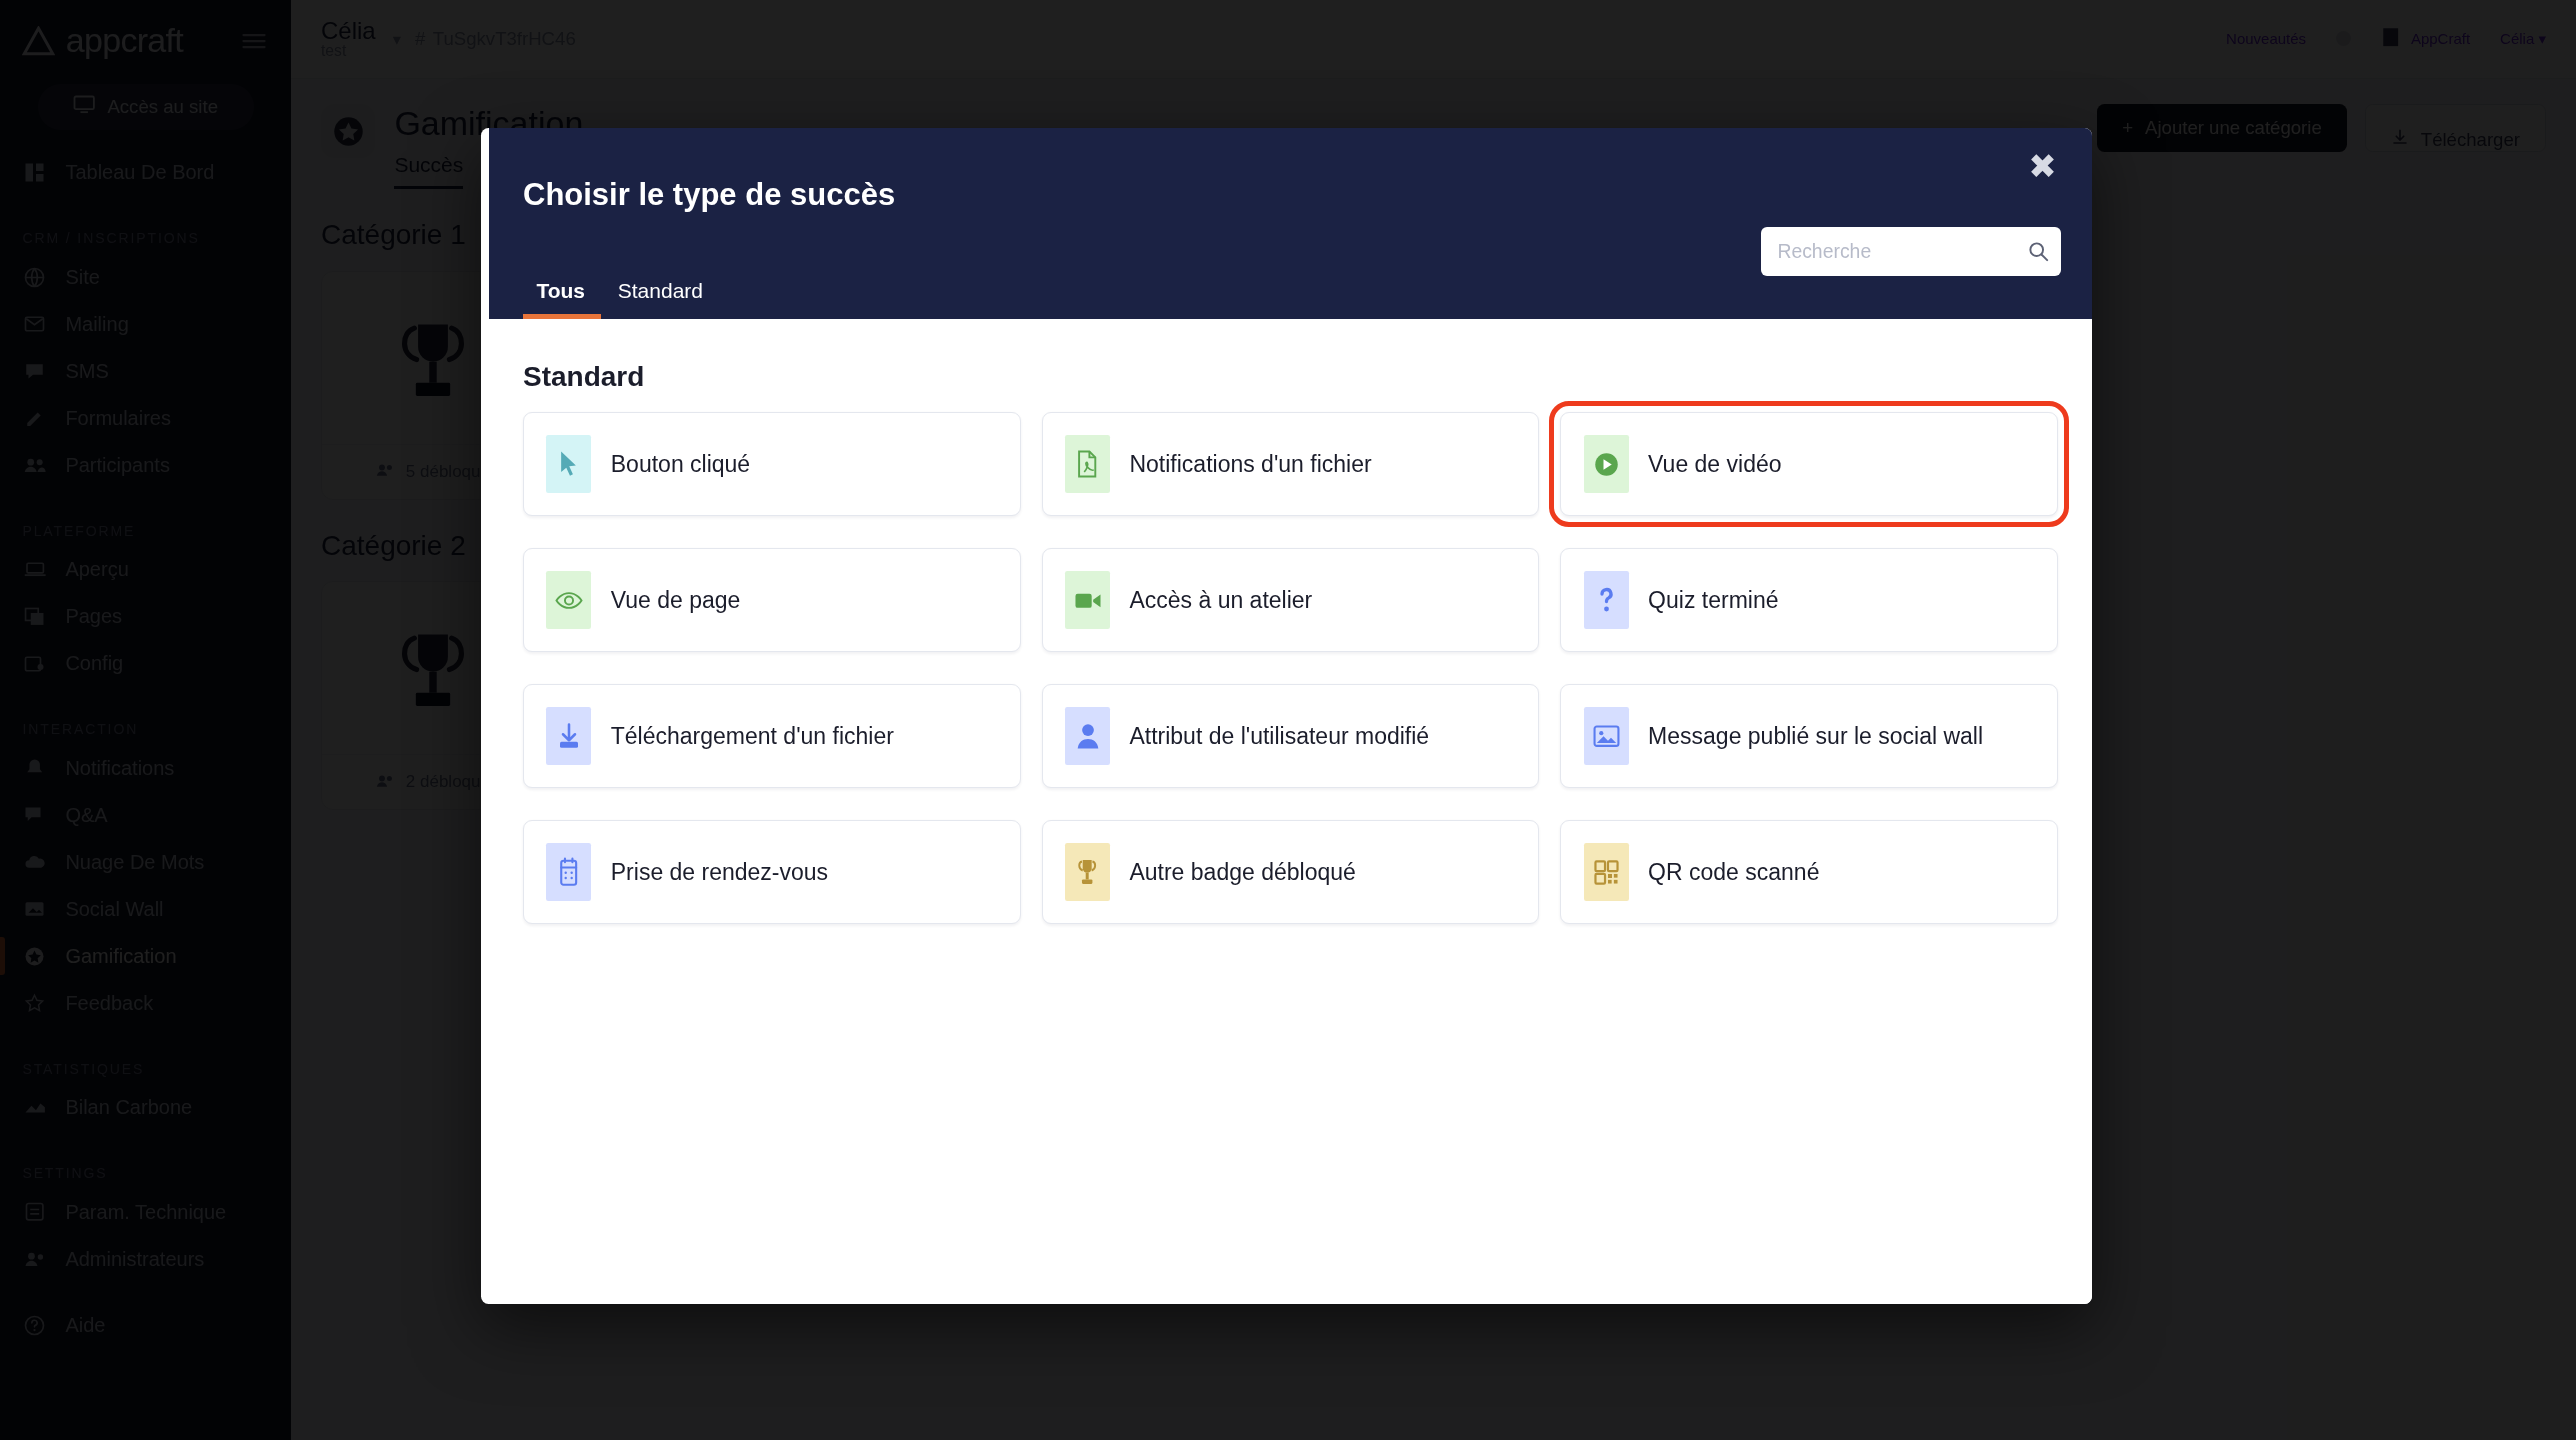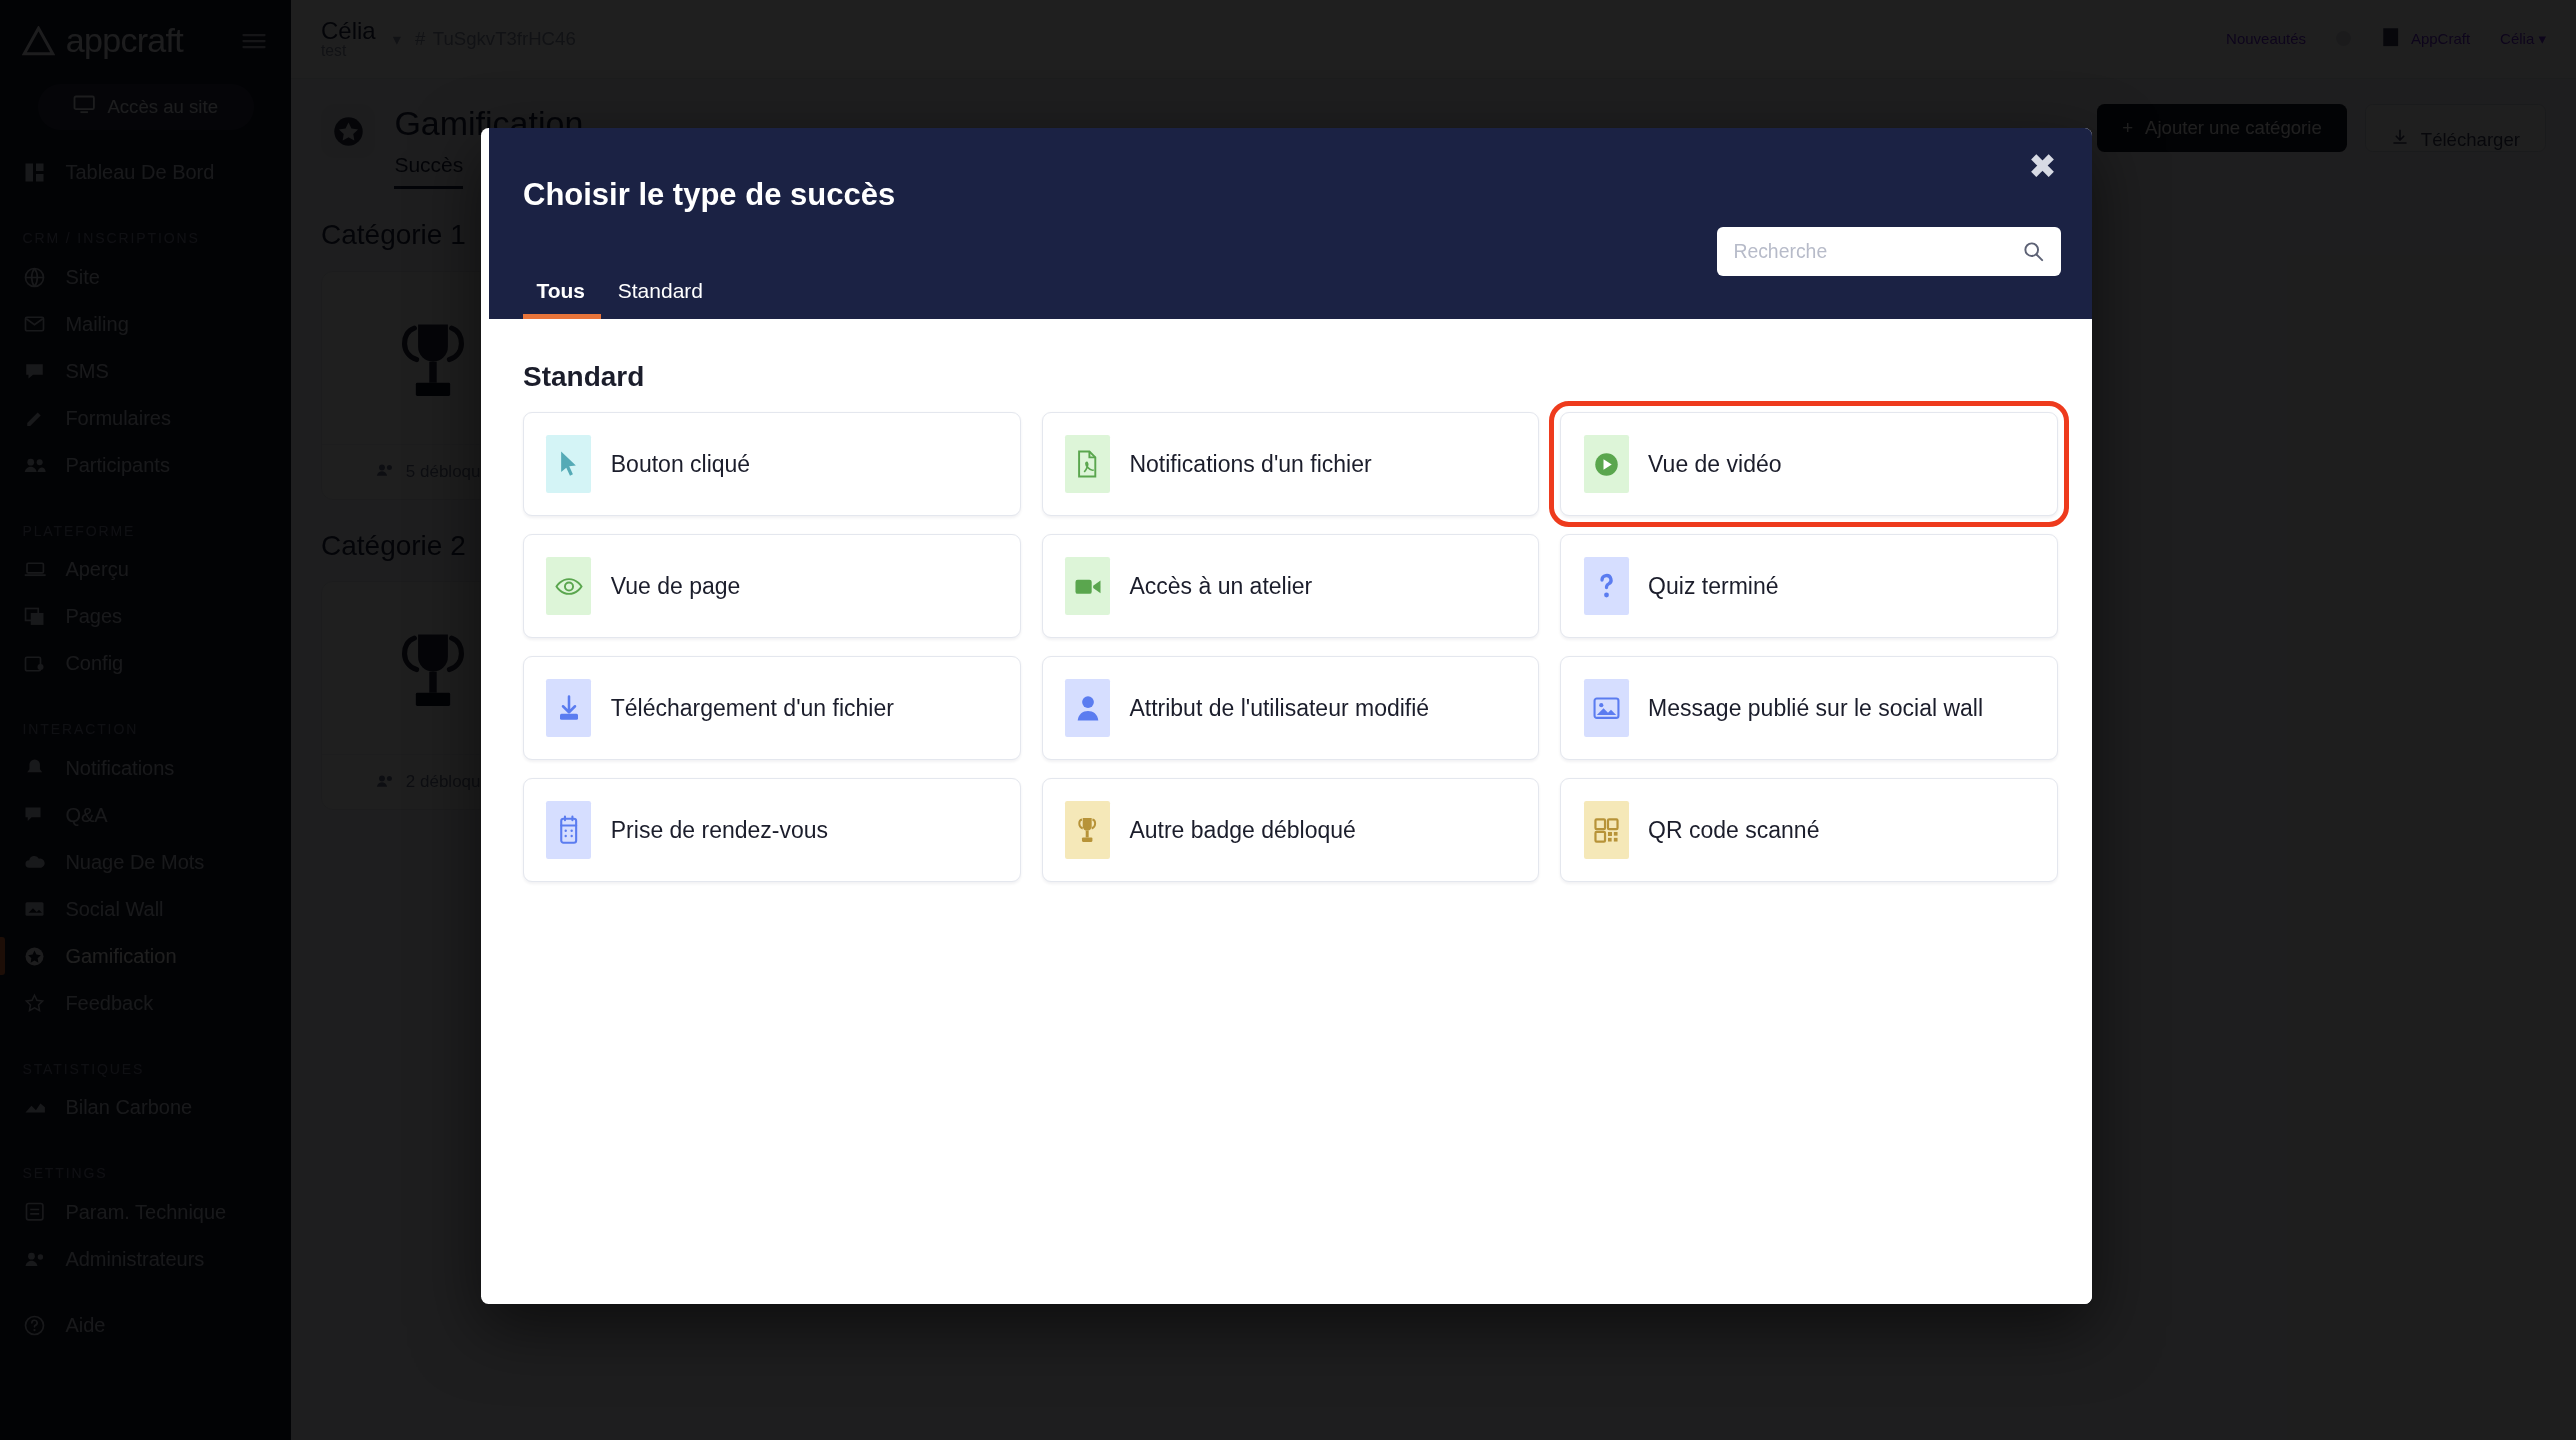--- a/index.html
+++ b/index.html
@@ -123,34 +123,34 @@
     position: relative;
   }
   .modal-tab:first-child { padding-left: 13.4px; }
   .modal-tab.active { font-weight: bold; }
   .modal-tab.active::after {
     content: ""; position: absolute; left: 0; right: 0; bottom: 0; height: 5.2px;
     background: #e8743a;
   }
   .search-wrap {
     position: absolute; right: 31px; bottom: 43px;
-    width: 344px; height: 49px; background: #fff; border-radius: 6px;
+    width: 300px; height: 49px; background: #fff; border-radius: 6px;
     display: flex; align-items: center; padding: 0 16.4px;
   }
   .search-input {
     border: 0; outline: 0; flex: 1; font-size: 19.4px; color: #3a3f5c;
     font-family: "Liberation Sans", sans-serif; background: transparent;
   }
   .search-input::placeholder { color: #b7bbc9; }
   .search-ico { color: #5d6275; display: flex; align-items: center; }
 
   .modal-body { flex: 1; padding: 42px 34px 0 34px; background: #fff; }
   .group-title { font-size: 28px; font-weight: bold; color: #1b1d2b; margin-bottom: 19.4px; }
   .grid {
-    display: grid; grid-template-columns: repeat(3, 1fr); gap: 18px 21px;
+    display: grid; grid-template-columns: repeat(3, 1fr); gap: 32px 21px;
     align-items: start;
   }
   .type-card {
     position: relative; min-height: 104px; background: #ffffff;
     border: 0.7px solid #e4e7ee; border-radius: 9px;
     box-shadow: 0 1.5px 3px rgba(20,24,50,.06);
     display: flex; align-items: center; gap: 19.4px; padding: 16.4px 22.4px;
   }
   .type-card.highlight { outline: 5.2px solid #ee3b1d; outline-offset: 6.7px; }
   .tc-ico {

